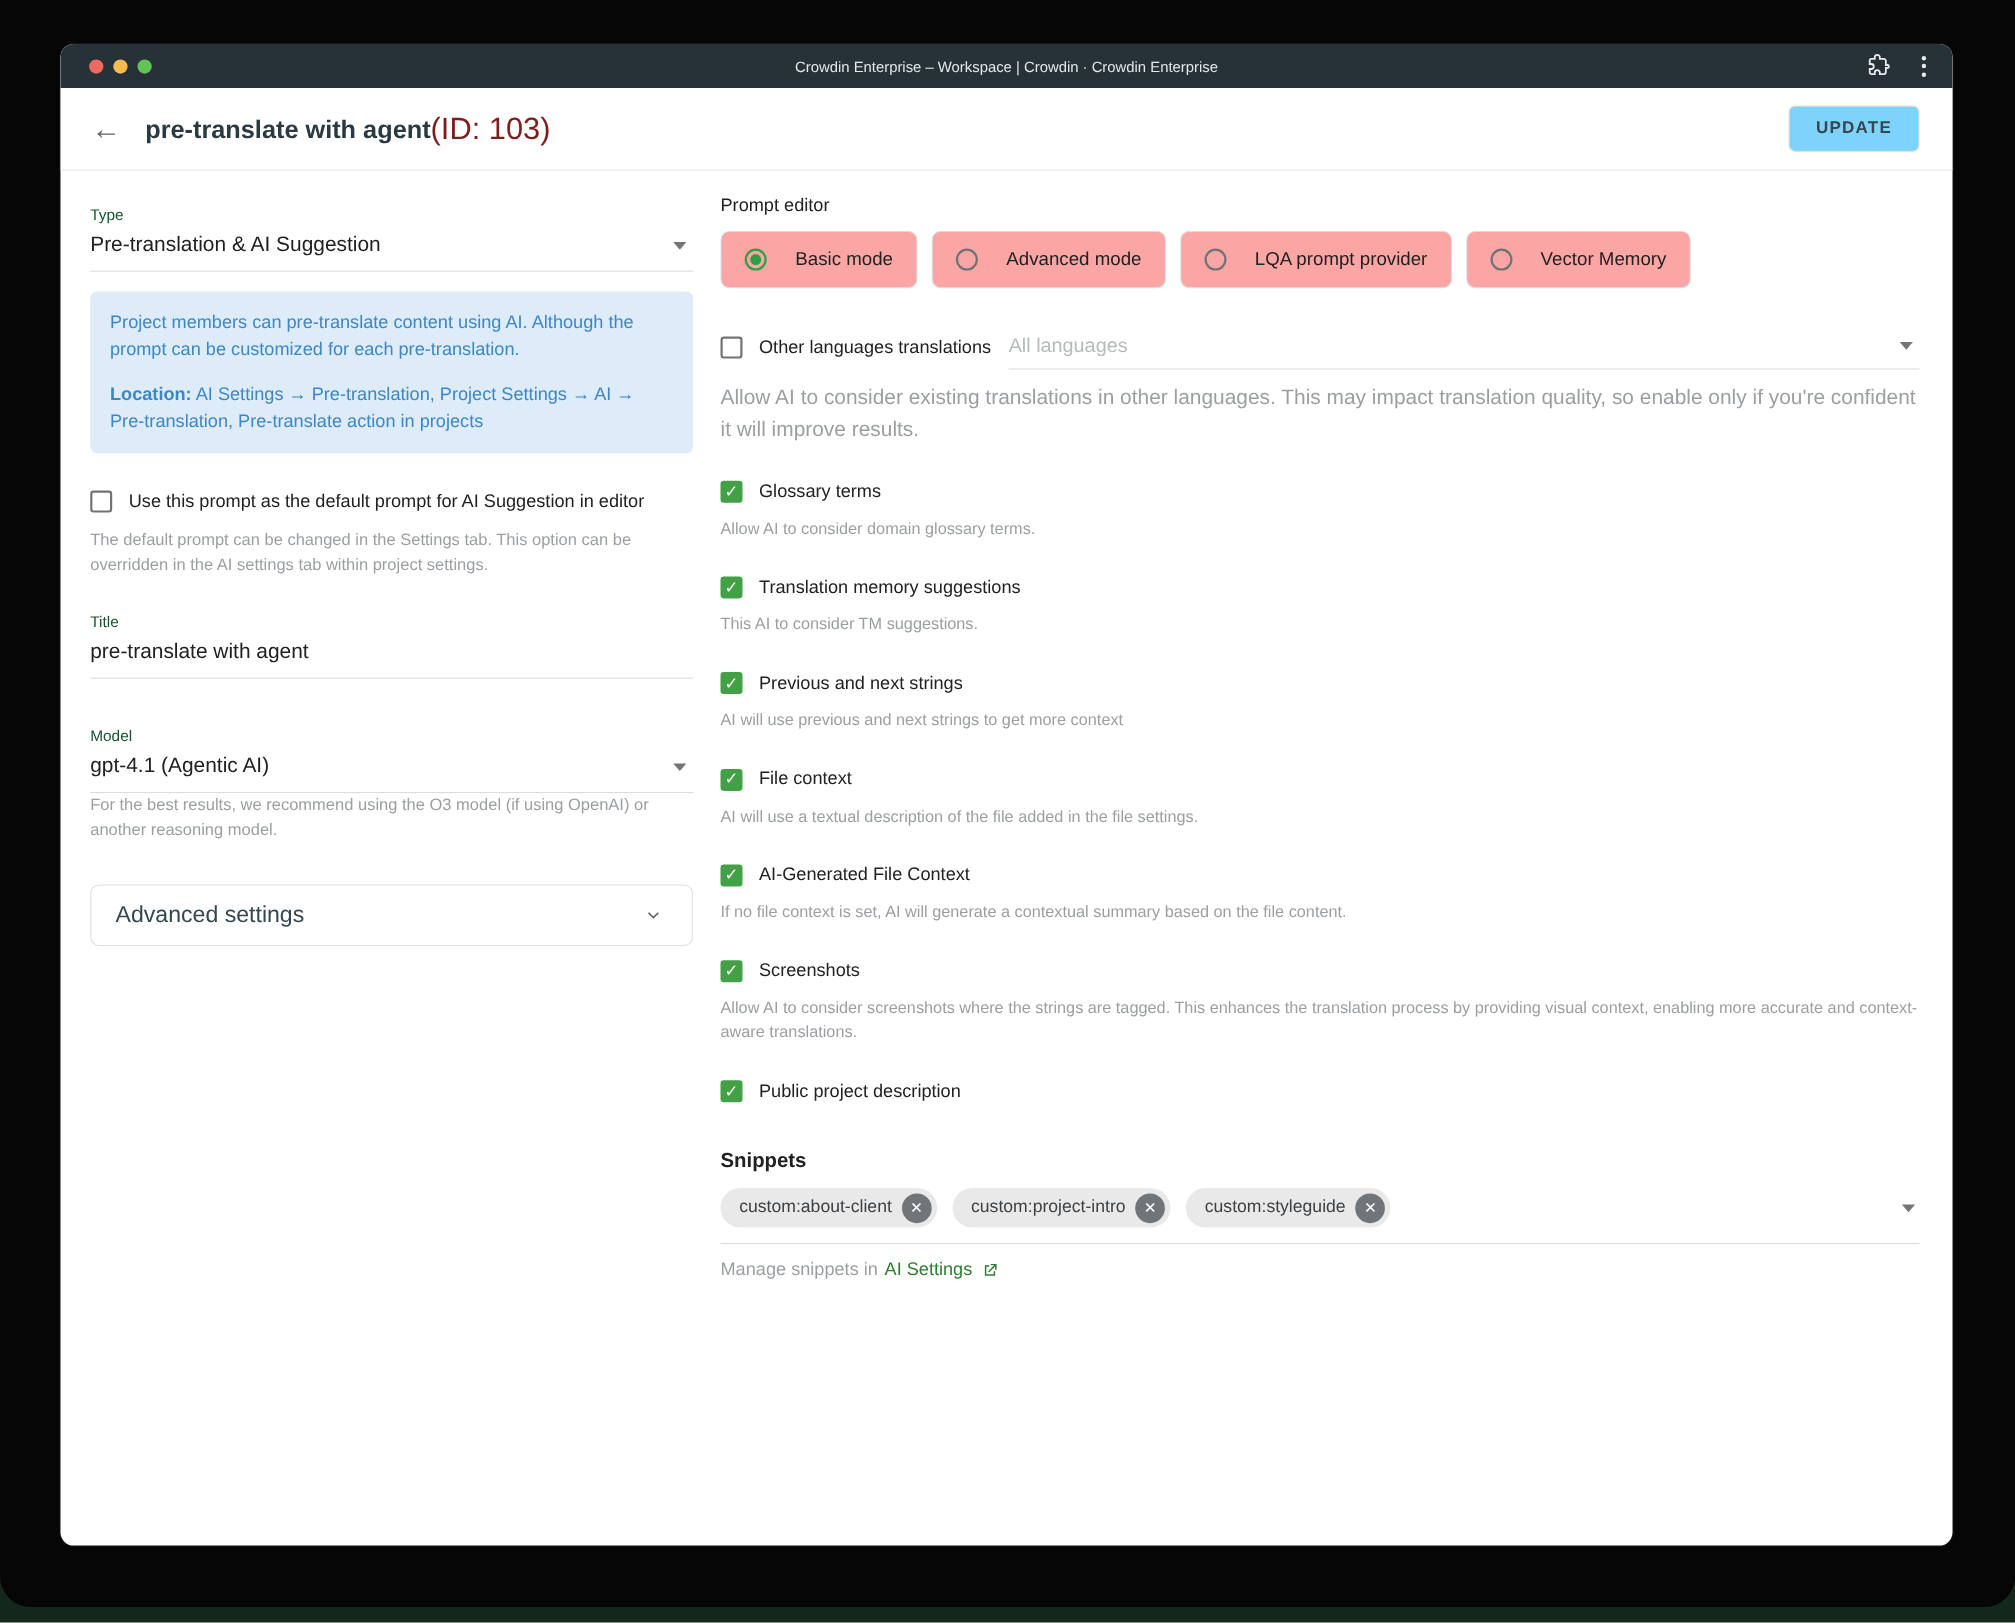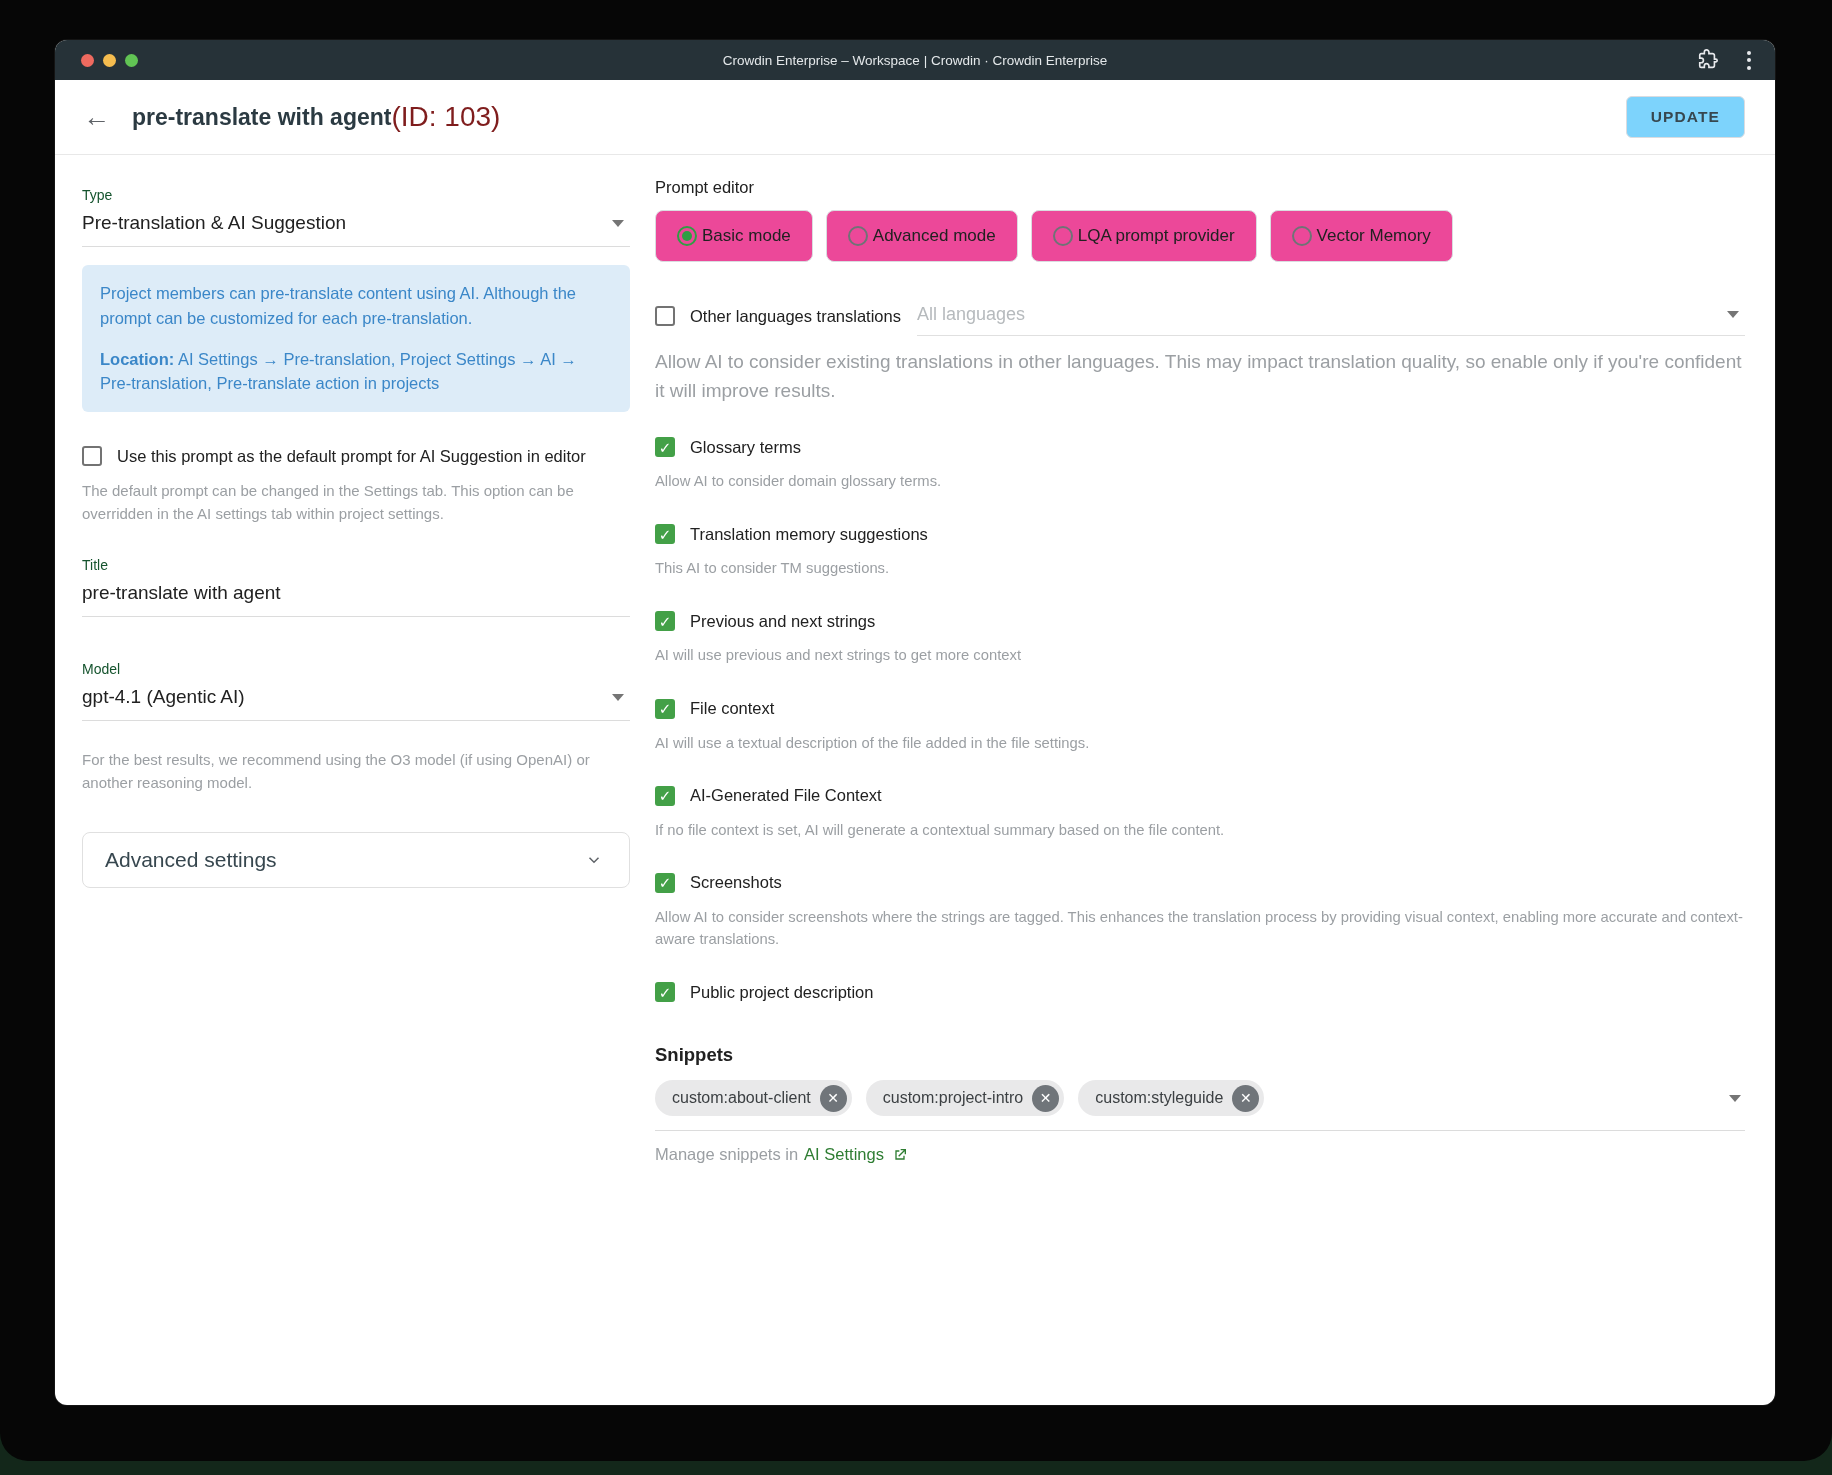--- a/index.html
+++ b/index.html
@@ -88,38 +88,38 @@
     display:flex; align-items:center; justify-content:center;
     color:#fff; font-size:15px; font-weight:700; line-height:1;
   }
   .check-label{ font-size:16.5px; color:#212121; }
 
   .left-check{ margin-top:34px; }
   .left-check-helper{ margin-top:14px; font-size:15px; }
 
   .title-field{ margin-top:32px; }
   .model-field{ margin-top:44px; }
-  .model-helper{ margin-top:28px; }
+  .model-helper{ margin-top:0; }
 
   
   .advanced-card{
     margin-top:38px; border:1px solid #e0e0e0; border-radius:8px;
     height:56px; display:flex; align-items:center; justify-content:space-between;
     padding:0 26px 0 22px; cursor:pointer;
   }
   .advanced-label{ font-size:21px; font-weight:500; color:#37474f; }
   .chev{ stroke:#5f6368; fill:none; stroke-width:2; }
 
   
   .pe-label{ font-size:16.5px; color:#212121; margin-top:7px; }
   .mode-row{ display:flex; gap:13px; margin-top:13px; }
   .mode-card{
-    display:flex; align-items:center; gap:5px;
+    display:flex; align-items:center; gap:26px;
     border:1px solid #dadce0; border-radius:8px; padding:0 21px;
-    height:52px; cursor:pointer; background:#ec4899;
+    height:52px; cursor:pointer; background:#fca5a5;
   }
   .radio{ width:20px; height:20px; border:2px solid #6f7376; border-radius:50%; flex:none;
     display:flex; align-items:center; justify-content:center; }
   .mode-card.selected .radio{ border-color:#2f9e44; }
   .mode-card.selected .radio i{ width:10px; height:10px; border-radius:50%; background:#2f9e44; display:block; }
   .mode-label{ font-size:17px; color:#212121; white-space:nowrap; }
 
   .lang-row{ display:flex; align-items:flex-end; margin-top:42px; }
   .lang-check{ padding-bottom:10px; }
   .lang-select{

